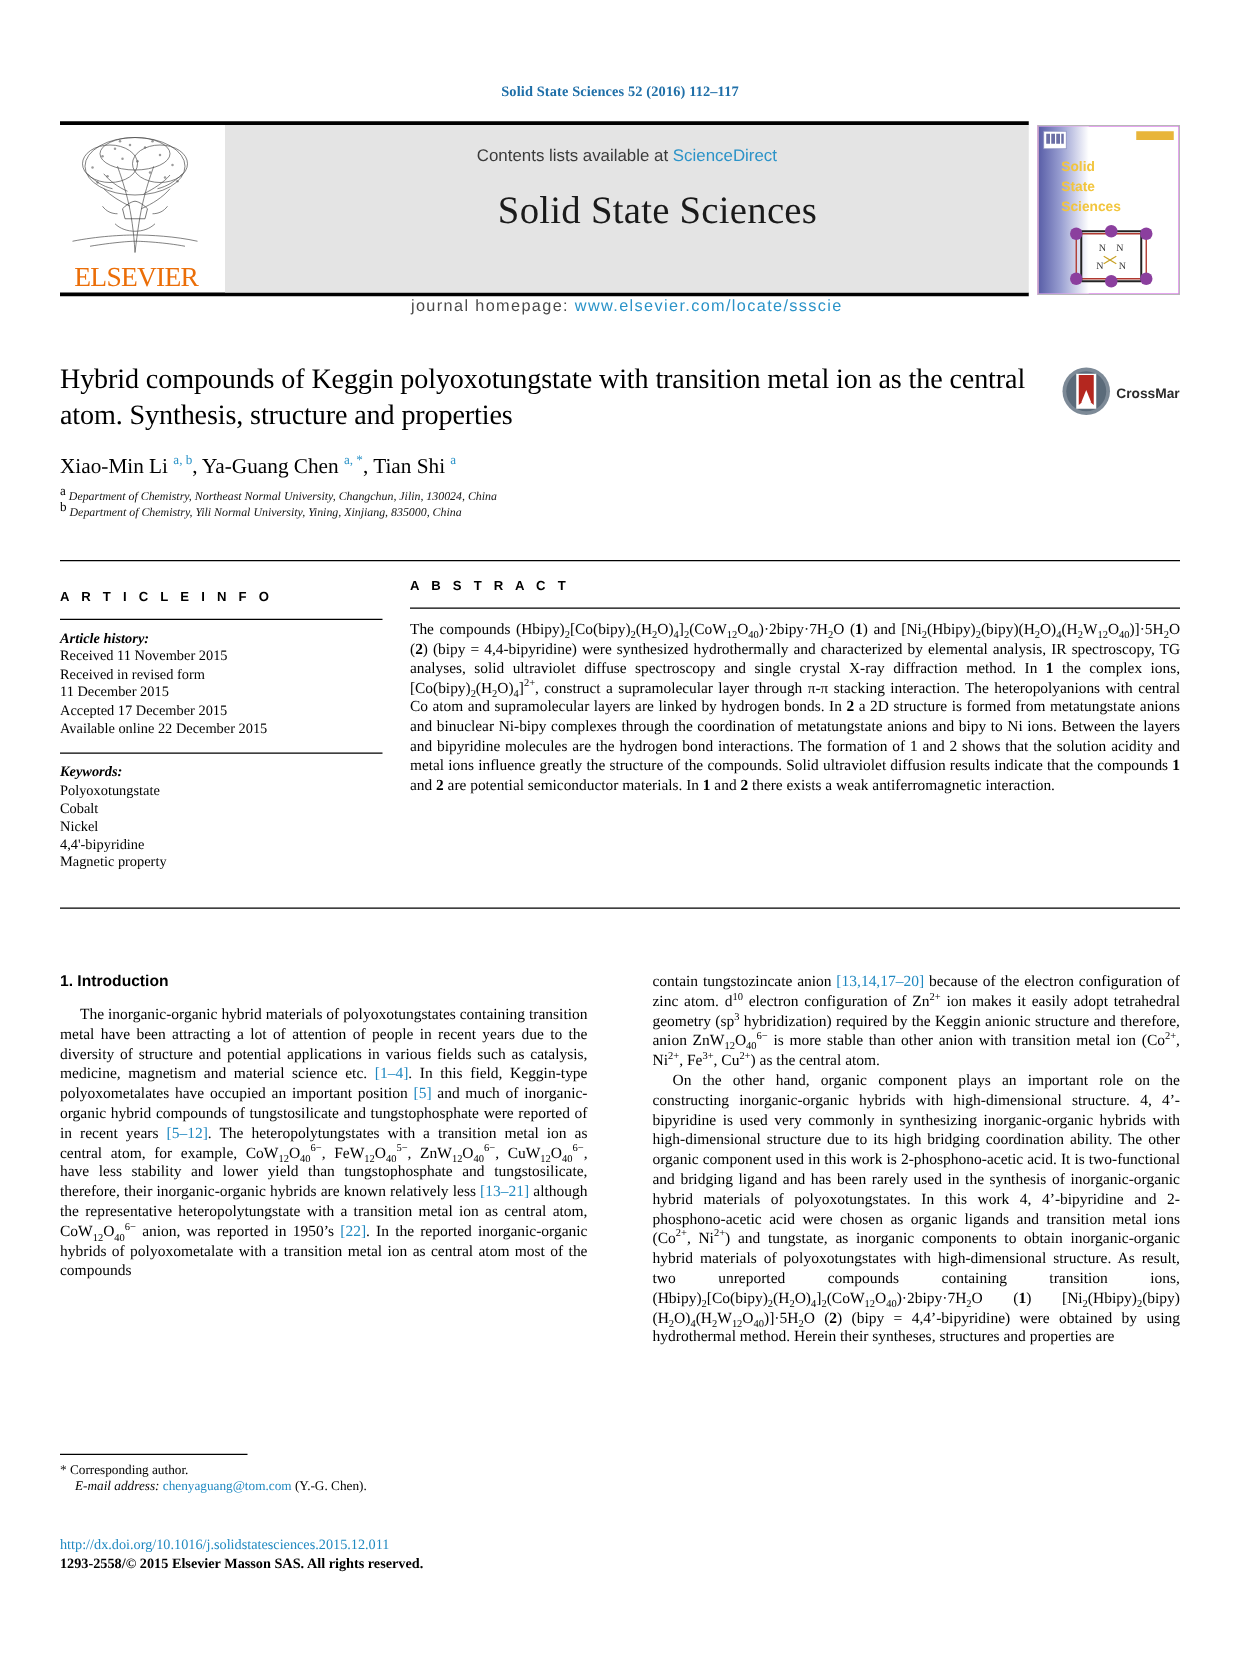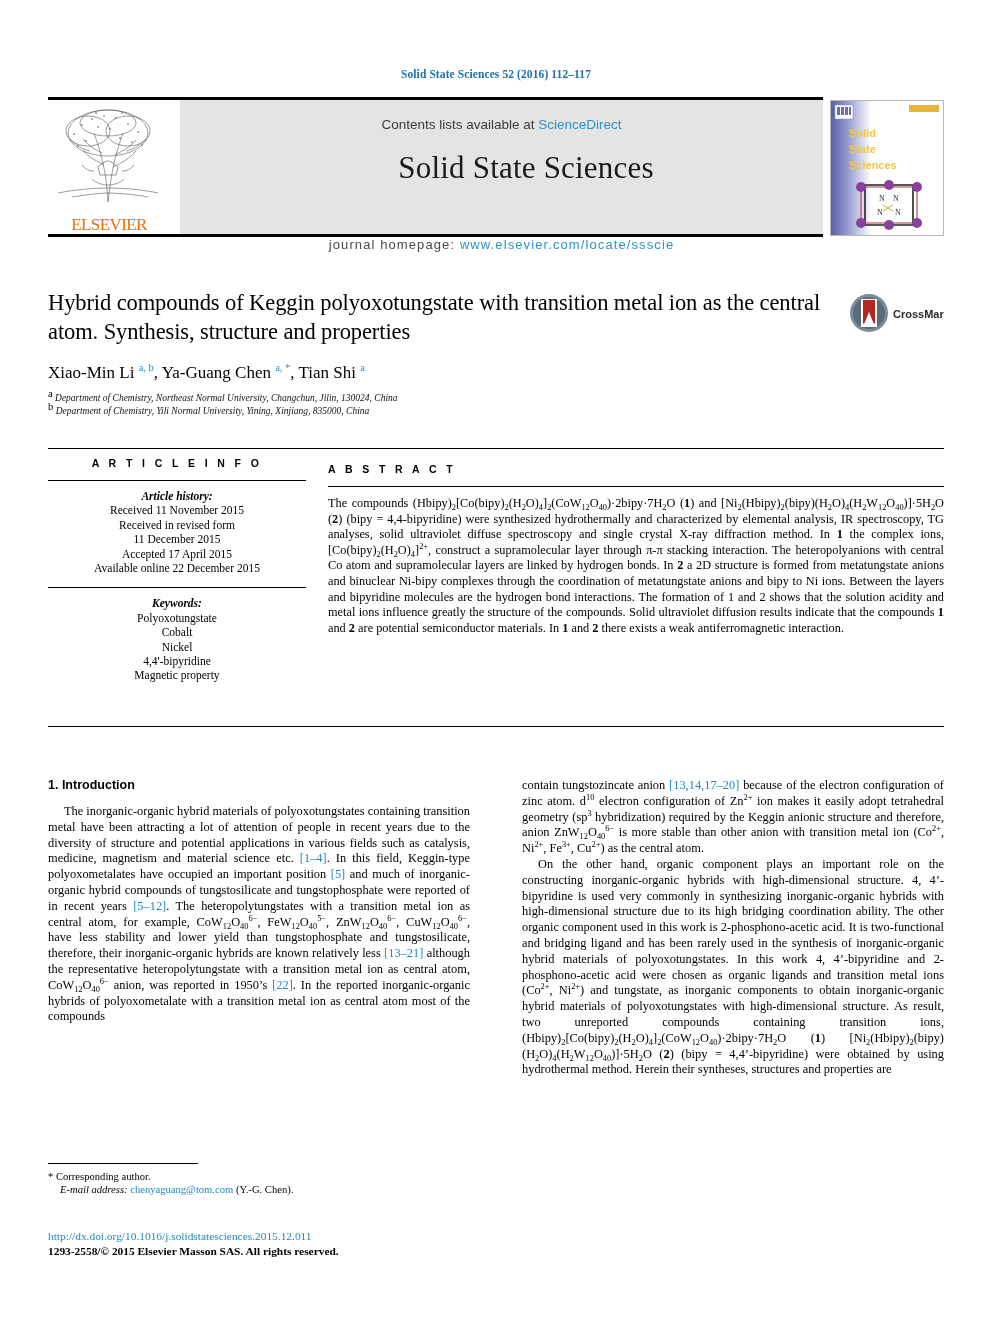--- a/index.html
+++ b/index.html
@@ -67,21 +67,21 @@
     width: 112px;
     height: 100px;
     overflow: hidden;
   }
   .elsevier-word {
     position: absolute;
     bottom: 1px; left: 0;
     width: 122px;
     text-align: center;
     font-family: "Liberation Serif", serif;
-    font-size: 17px;
+    font-size: 22px;
     letter-spacing: -0.6px;
     color: #eb6e08;
     line-height: 1;
   }
   .grey-panel {
     position: absolute;
     top: 3px; left: 132px;
     width: 643px;
     height: 134px;
     background: #e4e4e4;
@@ -189,23 +189,22 @@
   }
   .band-rule-bottom {
     position: absolute;
     top: 278px; left: 0;
     width: 896px;
     height: 1px;
     background: #000;
   }
   .col-info {
     position: absolute;
-    top: 9px; left: 0;
+    top: 24px; left: 0;
     width: 258px;
-    text-align: center;
   }
   .col-abs {
     position: absolute;
     top: 15px; left: 280px;
     width: 616px;
   }
   .sec-head {
     font-family: "Liberation Sans", sans-serif;
     font-size: 10.5px;
     font-weight: bold;
@@ -466,21 +465,21 @@
     <div class="band-rule-bottom"></div>
 
     <div class="col-info">
       <div class="sec-head">A R T I C L E  I N F O</div>
       <div class="hr-thin"></div>
       <div class="info-body">
         <div class="lbl">Article history:</div>
         <div>Received 11 November 2015</div>
         <div>Received in revised form</div>
         <div>11 December 2015</div>
-        <div>Accepted 17 April 2015</div>
+        <div>Accepted 17 December 2015</div>
         <div>Available online 22 December 2015</div>
       </div>
       <div class="kw-block">
         <div class="kw-rule"></div>
         <div class="info-body" style="margin-top:0">
           <div class="lbl">Keywords:</div>
           <div>Polyoxotungstate</div>
           <div>Cobalt</div>
           <div>Nickel</div>
           <div>4,4'-bipyridine</div>

